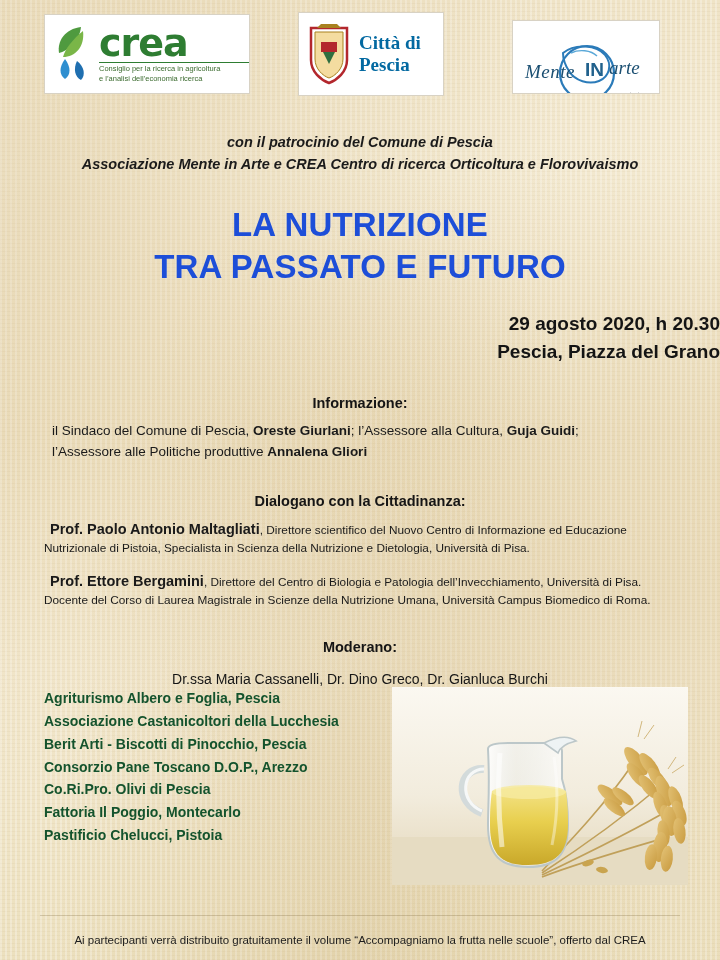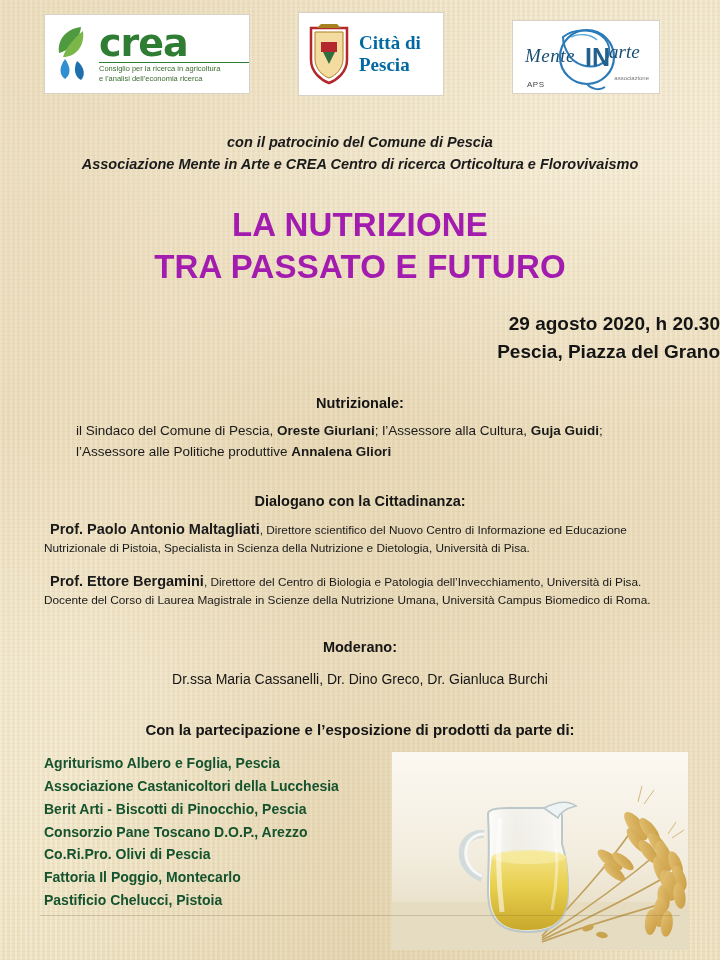--- a/index.html
+++ b/index.html
@@ -82,34 +82,34 @@
   .citta-text {
     color: #0369a1;
     font-family: "Liberation Serif", serif;
     font-weight: bold;
     font-size: 19px;
     line-height: 1.15;
     margin-left: 4px;
   }
 
   
-  .mente-wrap { position: relative; width: 100%; height: 100%; }
+  .mente-wrap { position: relative; width: 100%; height: 100%; margin-top: 16px; }
   .mente-word {
     position: absolute;
     left: 12px; top: 24px;
     font-family: "Liberation Serif", serif;
     font-size: 19px;
     color: #1b4f72;
     font-style: italic;
     letter-spacing: 0.5px;
   }
   .mente-in {
     position: absolute;
     left: 72px; top: 22px;
-    font-size: 25px;
+    font-size: 19px;
     font-weight: bold;
     color: #21618c;
   }
   .mente-arte {
     position: absolute;
     left: 96px; top: 20px;
     font-family: "Liberation Serif", serif;
     font-size: 19px;
     color: #1b4f72;
     font-style: italic;
@@ -135,21 +135,21 @@
     font-style: italic;
     font-size: 14.5px;
     color: #1b1b1b;
     line-height: 1.5;
     margin: 24px 28px 0 28px;
   }
   .title {
     text-align: center;
     font-size: 33px;
     font-weight: bold;
-    color: #a21caf;
+    color: #1d4ed8;
     line-height: 1.28;
     margin: 28px 20px 0 20px;
     letter-spacing: 0.2px;
   }
   .when {
     text-align: right;
     font-size: 19px;
     font-weight: bold;
     color: #141414;
     line-height: 1.45;
@@ -161,21 +161,20 @@
     font-weight: bold;
     font-size: 14.5px;
     color: #151515;
     margin: 30px 0 10px 0;
   }
   .body-line {
     font-size: 13.5px;
     color: #1a1a1a;
     line-height: 1.55;
     margin: 0 52px;
-    padding-left: 24px;
   }
   .b { font-weight: bold; }
   .speaker {
     margin: 0 44px 0 44px;
     font-size: 11.8px;
     line-height: 1.45;
     color: #1a1a1a;
   }
   .speaker .nm {
     font-size: 14.5px;
@@ -313,40 +312,39 @@
   <div class="title">
     <div>LA NUTRIZIONE</div>
     <div>TRA PASSATO E FUTURO</div>
   </div>
 
   <div class="when">
     <div>29 agosto 2020, h 20.30</div>
     <div>Pescia, Piazza del Grano</div>
   </div>
 
-  <div class="sec-head">Nutrizionale:</div>
+  <div class="sec-head">Informazione:</div>
   <div class="body-line">
     <span>il Sindaco del Comune di Pescia, </span><span class="b">Oreste Giurlani</span><span>; l’Assessore alla Cultura, </span><span class="b">Guja Guidi</span><span>;</span>
   </div>
   <div class="body-line">
     <span>l’Assessore alle Politiche produttive </span><span class="b">Annalena Gliori</span>
   </div>
 
   <div class="sec-head">Dialogano con la Cittadinanza:</div>
   <div class="speaker">
     <span class="nm">Prof. Paolo Antonio Maltagliati</span><span>, Direttore scientifico del Nuovo Centro di Informazione ed Educazione Nutrizionale di Pistoia, Specialista in Scienza della Nutrizione e Dietologia, Università di Pisa.</span>
   </div>
   <div class="speaker">
     <span class="nm">Prof. Ettore Bergamini</span><span>, Direttore del Centro di Biologia e Patologia dell’Invecchiamento, Università di Pisa. Docente del Corso di Laurea Magistrale in Scienze della Nutrizione Umana, Università Campus Biomedico di Roma.</span>
   </div>
 
   <div class="sec-head">Moderano:</div>
   <div class="moder-names">Dr.ssa Maria Cassanelli, Dr. Dino Greco, Dr. Gianluca Burchi</div>
 
-  <div class="partec-head">Con la partecipazione e l’esposizione di prodotti da parte di:</div>
 
   <div class="lower">
     <div class="list">
       <div class="list-item">Agriturismo Albero e Foglia, Pescia</div>
       <div class="list-item">Associazione Castanicoltori della Lucchesia</div>
       <div class="list-item">Berit Arti - Biscotti di Pinocchio, Pescia</div>
       <div class="list-item">Consorzio Pane Toscano D.O.P., Arezzo</div>
       <div class="list-item">Co.Ri.Pro. Olivi di Pescia</div>
       <div class="list-item">Fattoria Il Poggio, Montecarlo</div>
       <div class="list-item">Pastificio Chelucci, Pistoia</div>
@@ -450,13 +448,14 @@
 
         <g fill="#c9a44f">
           <ellipse cx="196" cy="176" rx="6" ry="3" transform="rotate(-18 196 176)"></ellipse>
           <ellipse cx="210" cy="183" rx="6" ry="3" transform="rotate(10 210 183)"></ellipse>
         </g>
       </svg>
     </div>
   </div>
 
   <div class="footer-rule"></div>
+  <div class="footer">Ai partecipanti verrà distribuito gratuitamente il volume “Accompagniamo la frutta nelle scuole”, offerto dal CREA</div>
 </div>
 
 </body></html>

